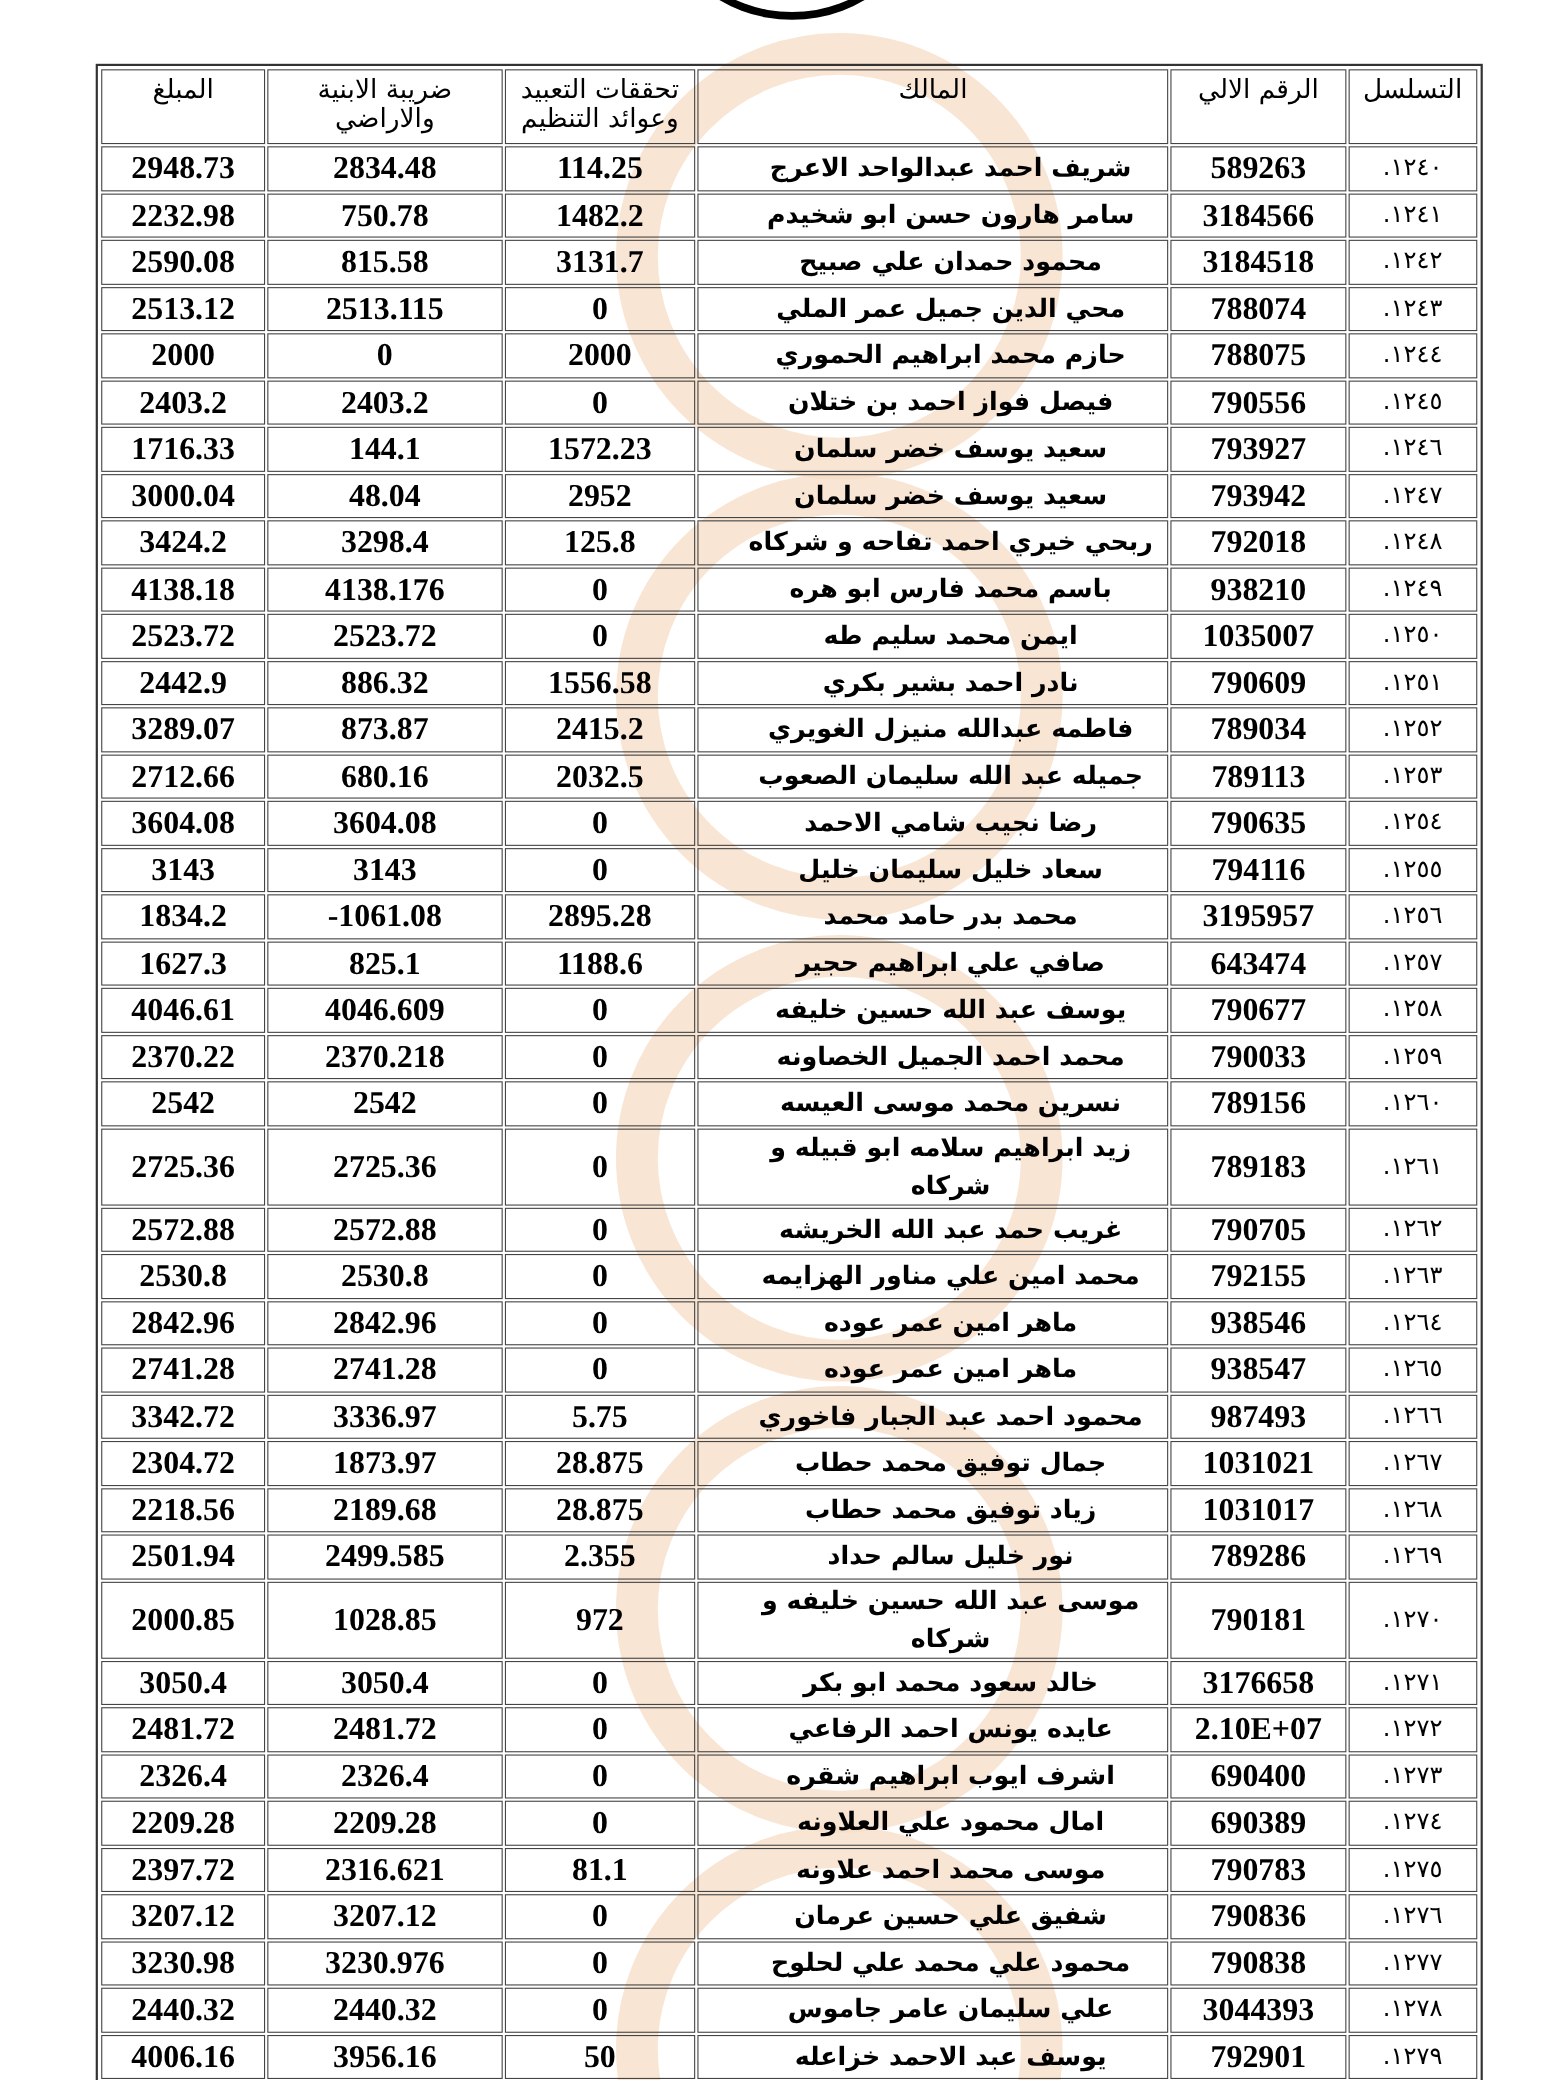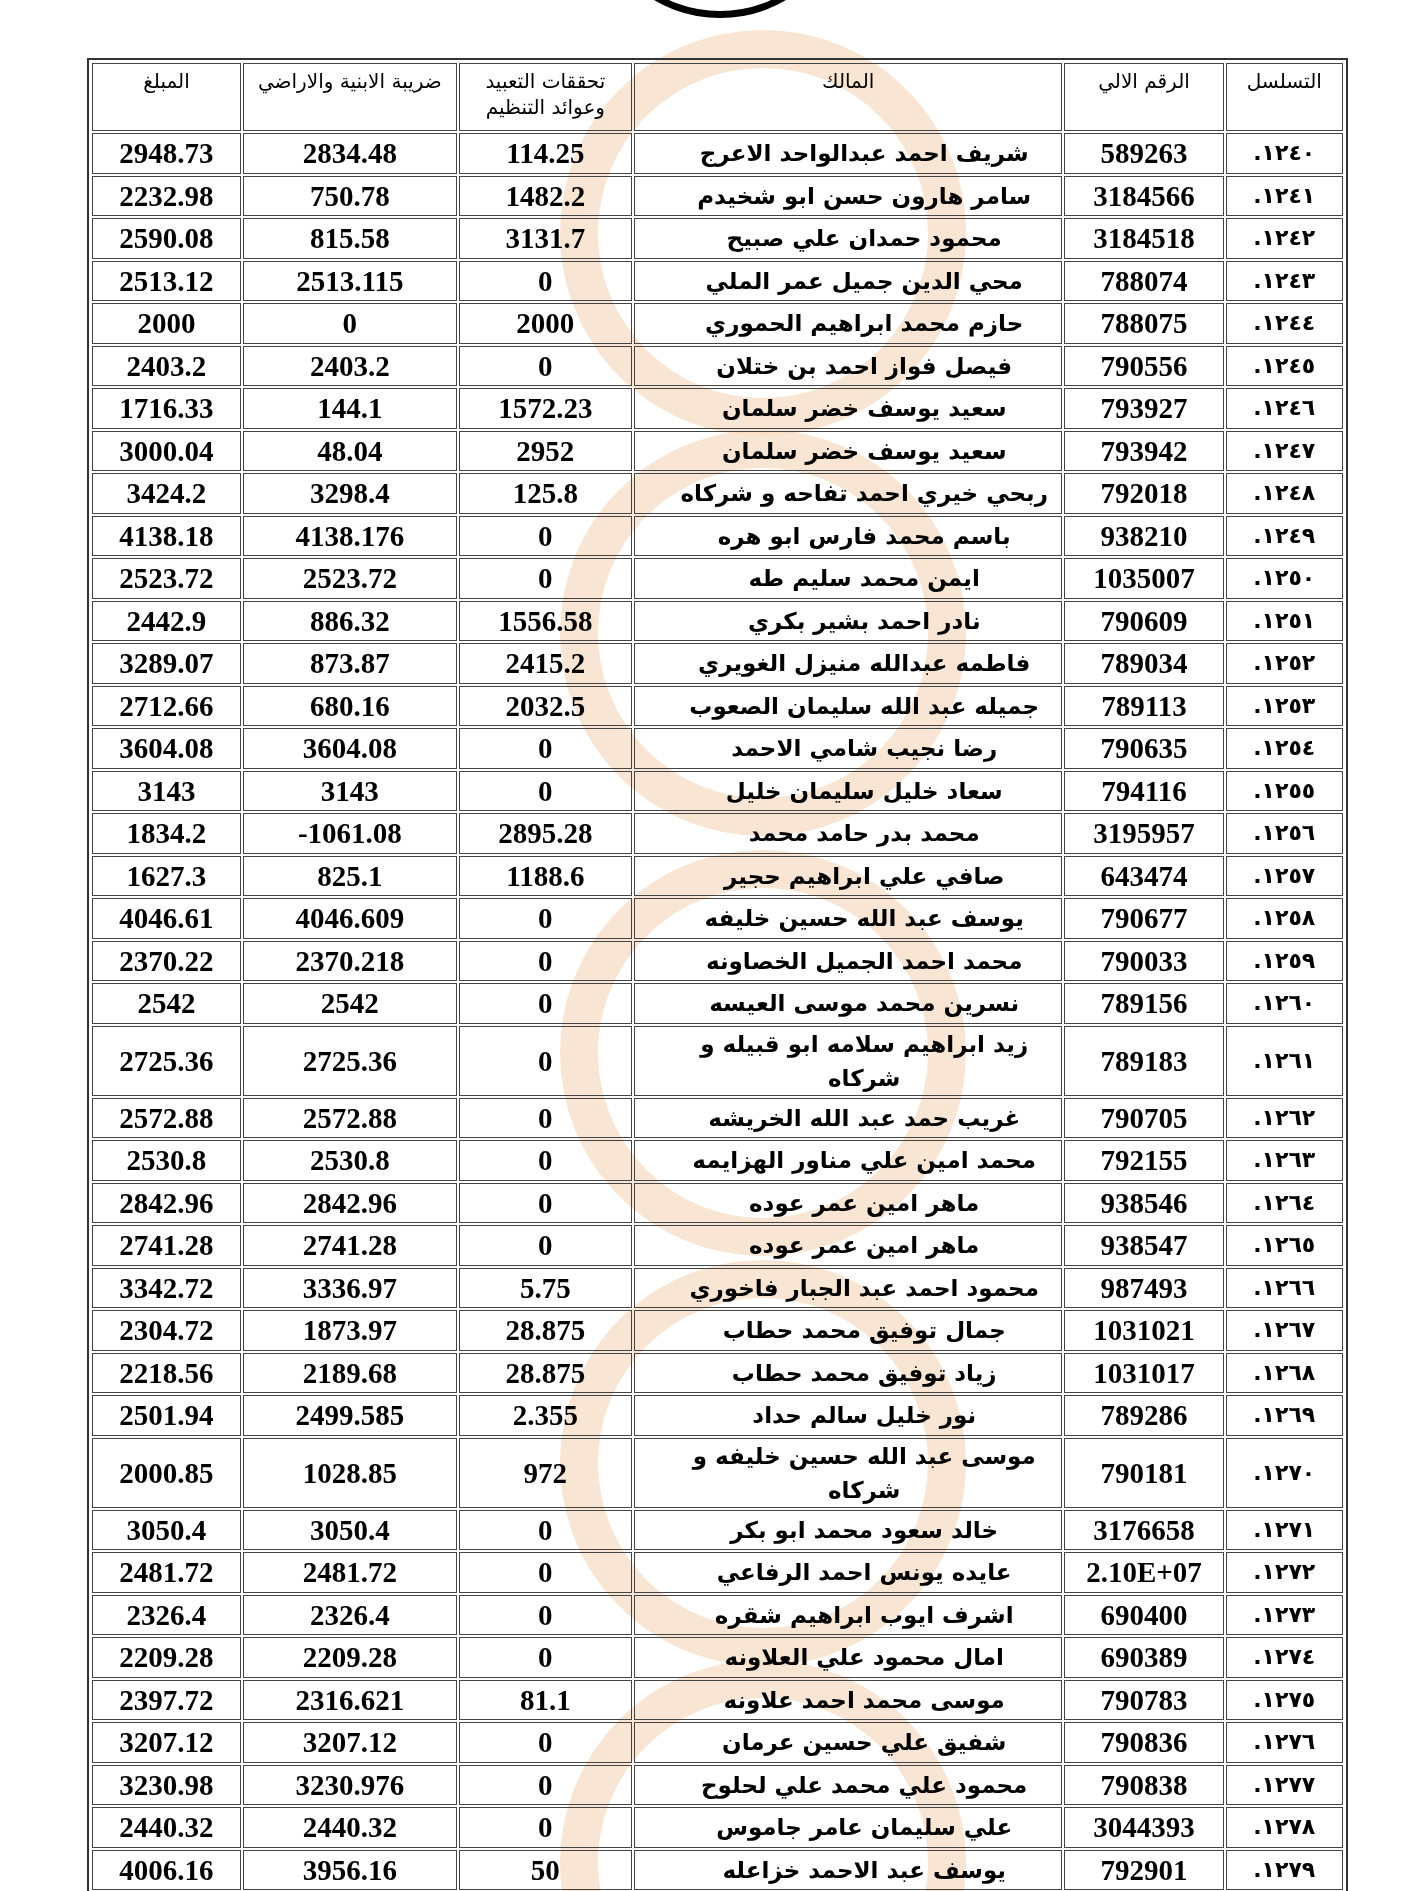--- a/index.html
+++ b/index.html
@@ -7,24 +7,24 @@
          font-family:"Liberation Serif", "DejaVu Serif", serif; color:#000; }
   .arc { position:absolute; left:600px; top:-200px; width:240px; height:218px;
          border:7px solid #000; border-radius:50%; box-sizing:border-box; }
   .watermark { position:absolute; pointer-events:none; }
   .wm-ring { border:38px solid #f7dcc4; border-radius:50%; opacity:0.75; }
   .tbl-wrap { position:absolute; left:87px; top:58px; width:1261px;
               border:2px solid #333; padding:1px; box-sizing:border-box; background:transparent; }
   table { border-collapse:separate; border-spacing:2px; width:100%; direction:rtl; table-layout:fixed; }
   td, th { border:1.5px solid #444; text-align:center; vertical-align:middle; padding:0; }
   th { height:62px; font-family:"DejaVu Sans", sans-serif; font-weight:normal;
-       font-size:20px; line-height:26px; vertical-align:top; padding-top:4px; }
+       font-size:24px; line-height:26px; vertical-align:top; padding-top:4px; }
   td { height:38.5px; font-weight:bold; font-size:29px; line-height:34px; }
   td.owner { font-family:"DejaVu Sans", sans-serif; font-size:23px;padding-left:32px; }
-  td.serial { font-family:"DejaVu Sans", sans-serif; font-weight:bold; font-size:22px; }
+  td.serial { font-family:"DejaVu Sans", sans-serif; font-weight:normal; font-size:22px; }
   .c-serial { width:116px; } .c-id { width:157px; } .c-owner { width:423px; }
   .c-fees { width:171px; } .c-tax { width:211px; } .c-amt { width:147px; }
   .num { direction:ltr; unicode-bidi:isolate; }
 </style>
 </head>
 <body>
 
 <div class="arc"></div>
 
 <div class="watermark wm-ring" style="left:560px; top:30px; width:330px; height:330px;"></div>

